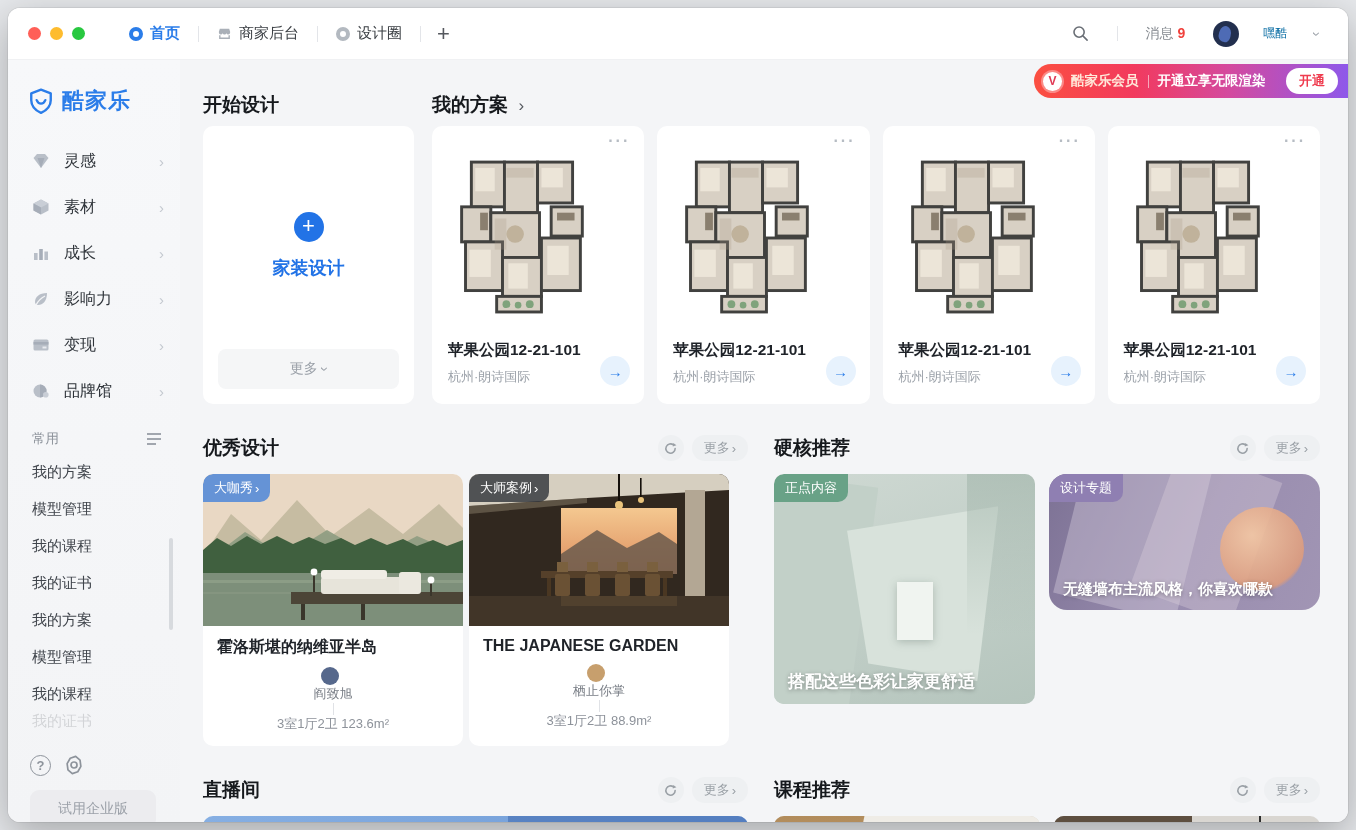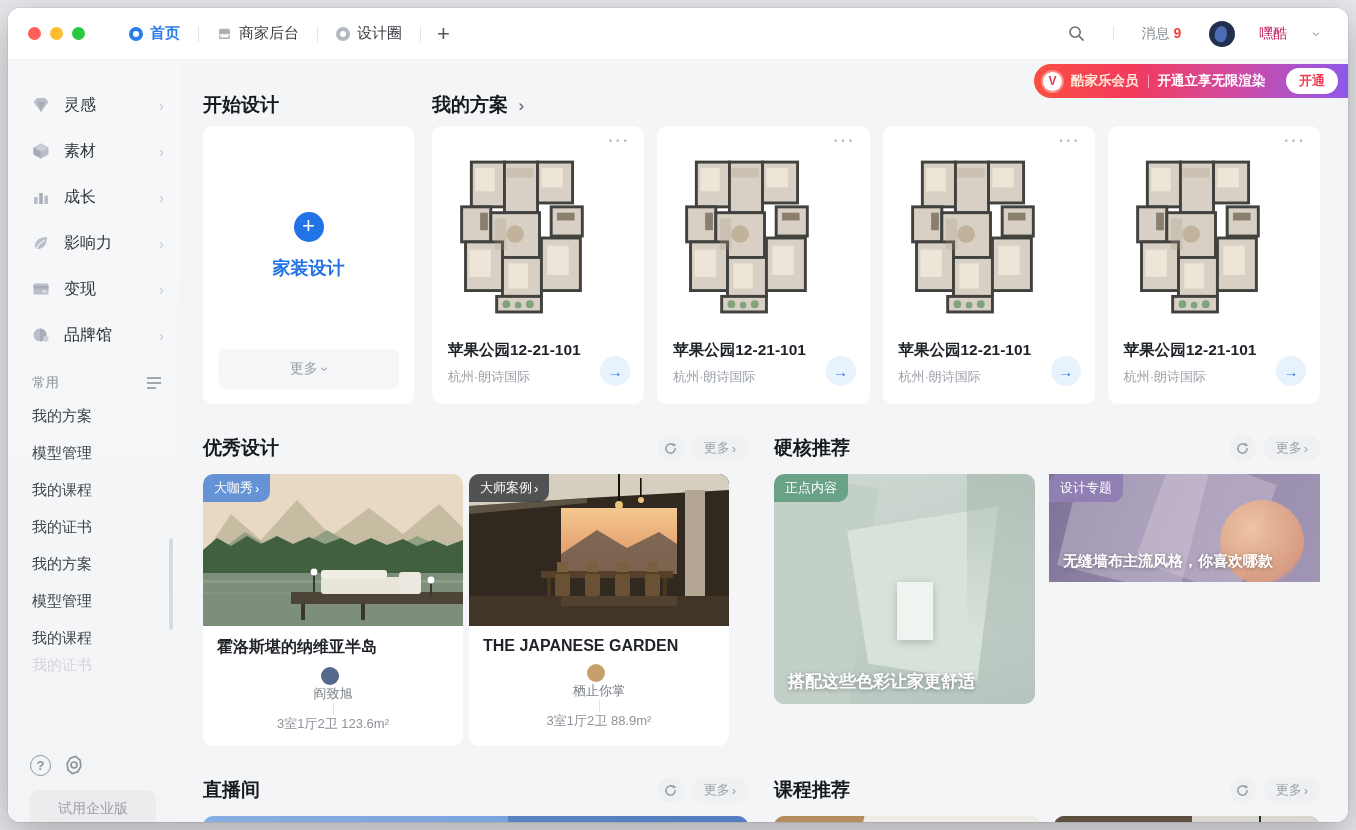--- a/index.html
+++ b/index.html
@@ -28,21 +28,21 @@
   .shop-ico { width:15px; height:15px; }
   .tab-div { width:1px; height:16px; background:#e3e5e9; margin:0 14px; }
   .plus-tab { font-size:22px; color:#55585e; font-weight:400; line-height:1; padding:0 2px; }
   .topbar-right { margin-left:auto; display:flex; align-items:center; padding-right:28px; gap:28px; }
   .search-ico { width:17px; height:17px; }
   .tb-div { width:1px; height:15px; background:#e3e5e9; }
   .msg { font-size:14px; color:#84898f; }
   .msg-count { color:#f0413c; margin-left:4px; font-weight:600; }
   .avatar { width:26px; height:26px; border-radius:50%; background:#222f4e; position:relative; overflow:hidden; }
   .avatar::after{content:""; position:absolute; left:6px; top:5px; width:12px; height:16px; background:#5a7bd0; border-radius:50% 60% 40% 50%; transform:rotate(18deg); opacity:.8;}
-  .uname { font-size:14px; color:#be185d; margin-left:-4px; }
+  .uname { font-size:12px; color:#0369a1; margin-left:-4px; }
   .chev-down { display:inline-block; transform:rotate(90deg); color:#9aa0a8; font-size:14px; line-height:1; }
   
   .body { flex:1; display:flex; min-height:0; }
   .sidebar { width:172px; flex:0 0 172px; background:linear-gradient(#f7f8fa,#f3f4f6); position:relative; }
   .main { flex:1; background:#f4f5f7; position:relative; padding:32px 28px 0 23px; display:flex; flex-direction:column; gap:30px; overflow:hidden; }
   
   .logo { display:flex; align-items:center; gap:8px; padding:26px 0 0 20px; }
   .logo-text { font-size:22px; font-weight:700; color:#2b7de9; letter-spacing:1px; }
   .nav { margin-top:22px; }
   .nav-item { height:46px; display:flex; align-items:center; padding:0 16px 0 24px; cursor:default; }
@@ -104,21 +104,21 @@
   .dc-info { padding:11px 14px 13px; }
   .dc-title { font-size:16px; font-weight:700; color:#1f2329; white-space:nowrap; }
   .author-row { display:flex; align-items:center; margin-top:9px;flex-direction:column; }
   .mini-avatar { width:18px; height:18px; border-radius:50%; margin-right:6px; position:relative; overflow:hidden; }
   .author { font-size:13px; color:#787d85; }
   .a-div { width:1px; height:12px; background:#e0e2e6; margin:0 9px; }
   .meta { font-size:13px; color:#8d929a; }
   .hc-grid { display:flex; gap:14px; }
   .hc-feature { width:261px; height:230px; border-radius:10px; position:relative; overflow:hidden; }
   .hc-side { width:271px; display:flex; flex-direction:column; gap:14px; }
-  .hc-card { height:108px; border-radius:0; position:relative; overflow:hidden; }
+  .hc-card { height:136px; border-radius:18px; position:relative; overflow:hidden; }
   .caption { position:absolute; left:14px; bottom:11px; color:#fff; font-weight:700; text-shadow:0 1px 4px rgba(0,0,0,.35); z-index:2; white-space:nowrap; }
   .cap-lg { font-size:17px; }
   .cap-md { font-size:15px; }
   
   .art { position:absolute; inset:0; }
   .art-sage { background:linear-gradient(160deg,#cfd9d3,#b5c5bd); }
   .sage1 { position:absolute; left:0; top:0; bottom:0; width:40%; background:#c2d0c8; clip-path:polygon(0 0,100% 6%,72% 100%,0 100%); }
   .sage2 { position:absolute; left:28%; top:14%; width:58%; height:76%; background:#d8e2db; clip-path:polygon(0 14%,100% 0,86% 100%,14% 90%); }
   .sage3 { position:absolute; left:47%; top:47%; width:14%; height:25%; background:#f0f4f0; box-shadow:0 2px 8px rgba(90,110,100,.35); }
   .sage4 { position:absolute; right:0; top:0; width:26%; height:100%; background:linear-gradient(180deg,#9eb2a7,transparent 70%); opacity:.55; }
@@ -285,20 +285,27 @@
       </div>
       <div class="avatar"></div>
       <span class="uname">嘿酷</span>
       <span class="chev-down">›</span>
     </div>
   </div>
 
   <div class="body">
 
     <aside class="sidebar">
+      <div class="logo">
+        <svg width="26" height="26" viewBox="0 0 24 24">
+          <path d="M12 1.5l9 3.4v6.3c0 5.4-3.8 9.3-9 11.8-5.2-2.5-9-6.4-9-11.8V4.9z" fill="none" stroke="#2b7de9" stroke-width="2.2" stroke-linejoin="round"></path>
+          <path d="M8 11.2c.8 2 2.4 3.2 4 3.2s3.2-1.2 4-3.2" fill="none" stroke="#2b7de9" stroke-width="2.2" stroke-linecap="round"></path>
+        </svg>
+        <span class="logo-text">酷家乐</span>
+      </div>
       <nav class="nav">
         <div class="nav-item">
           <svg class="nav-ico" viewBox="0 0 18 18">
               <polygon points="9,16 1.5,6 5,2 13,2 16.5,6" fill="#b9bfc8"></polygon>
               <polygon points="9,16 5.5,6 12.5,6" fill="#a6adb8"></polygon>
             </svg>
           <span class="nav-label">灵感</span>
           <span class="nav-chev">›</span>
         </div>
         <div class="nav-item">

